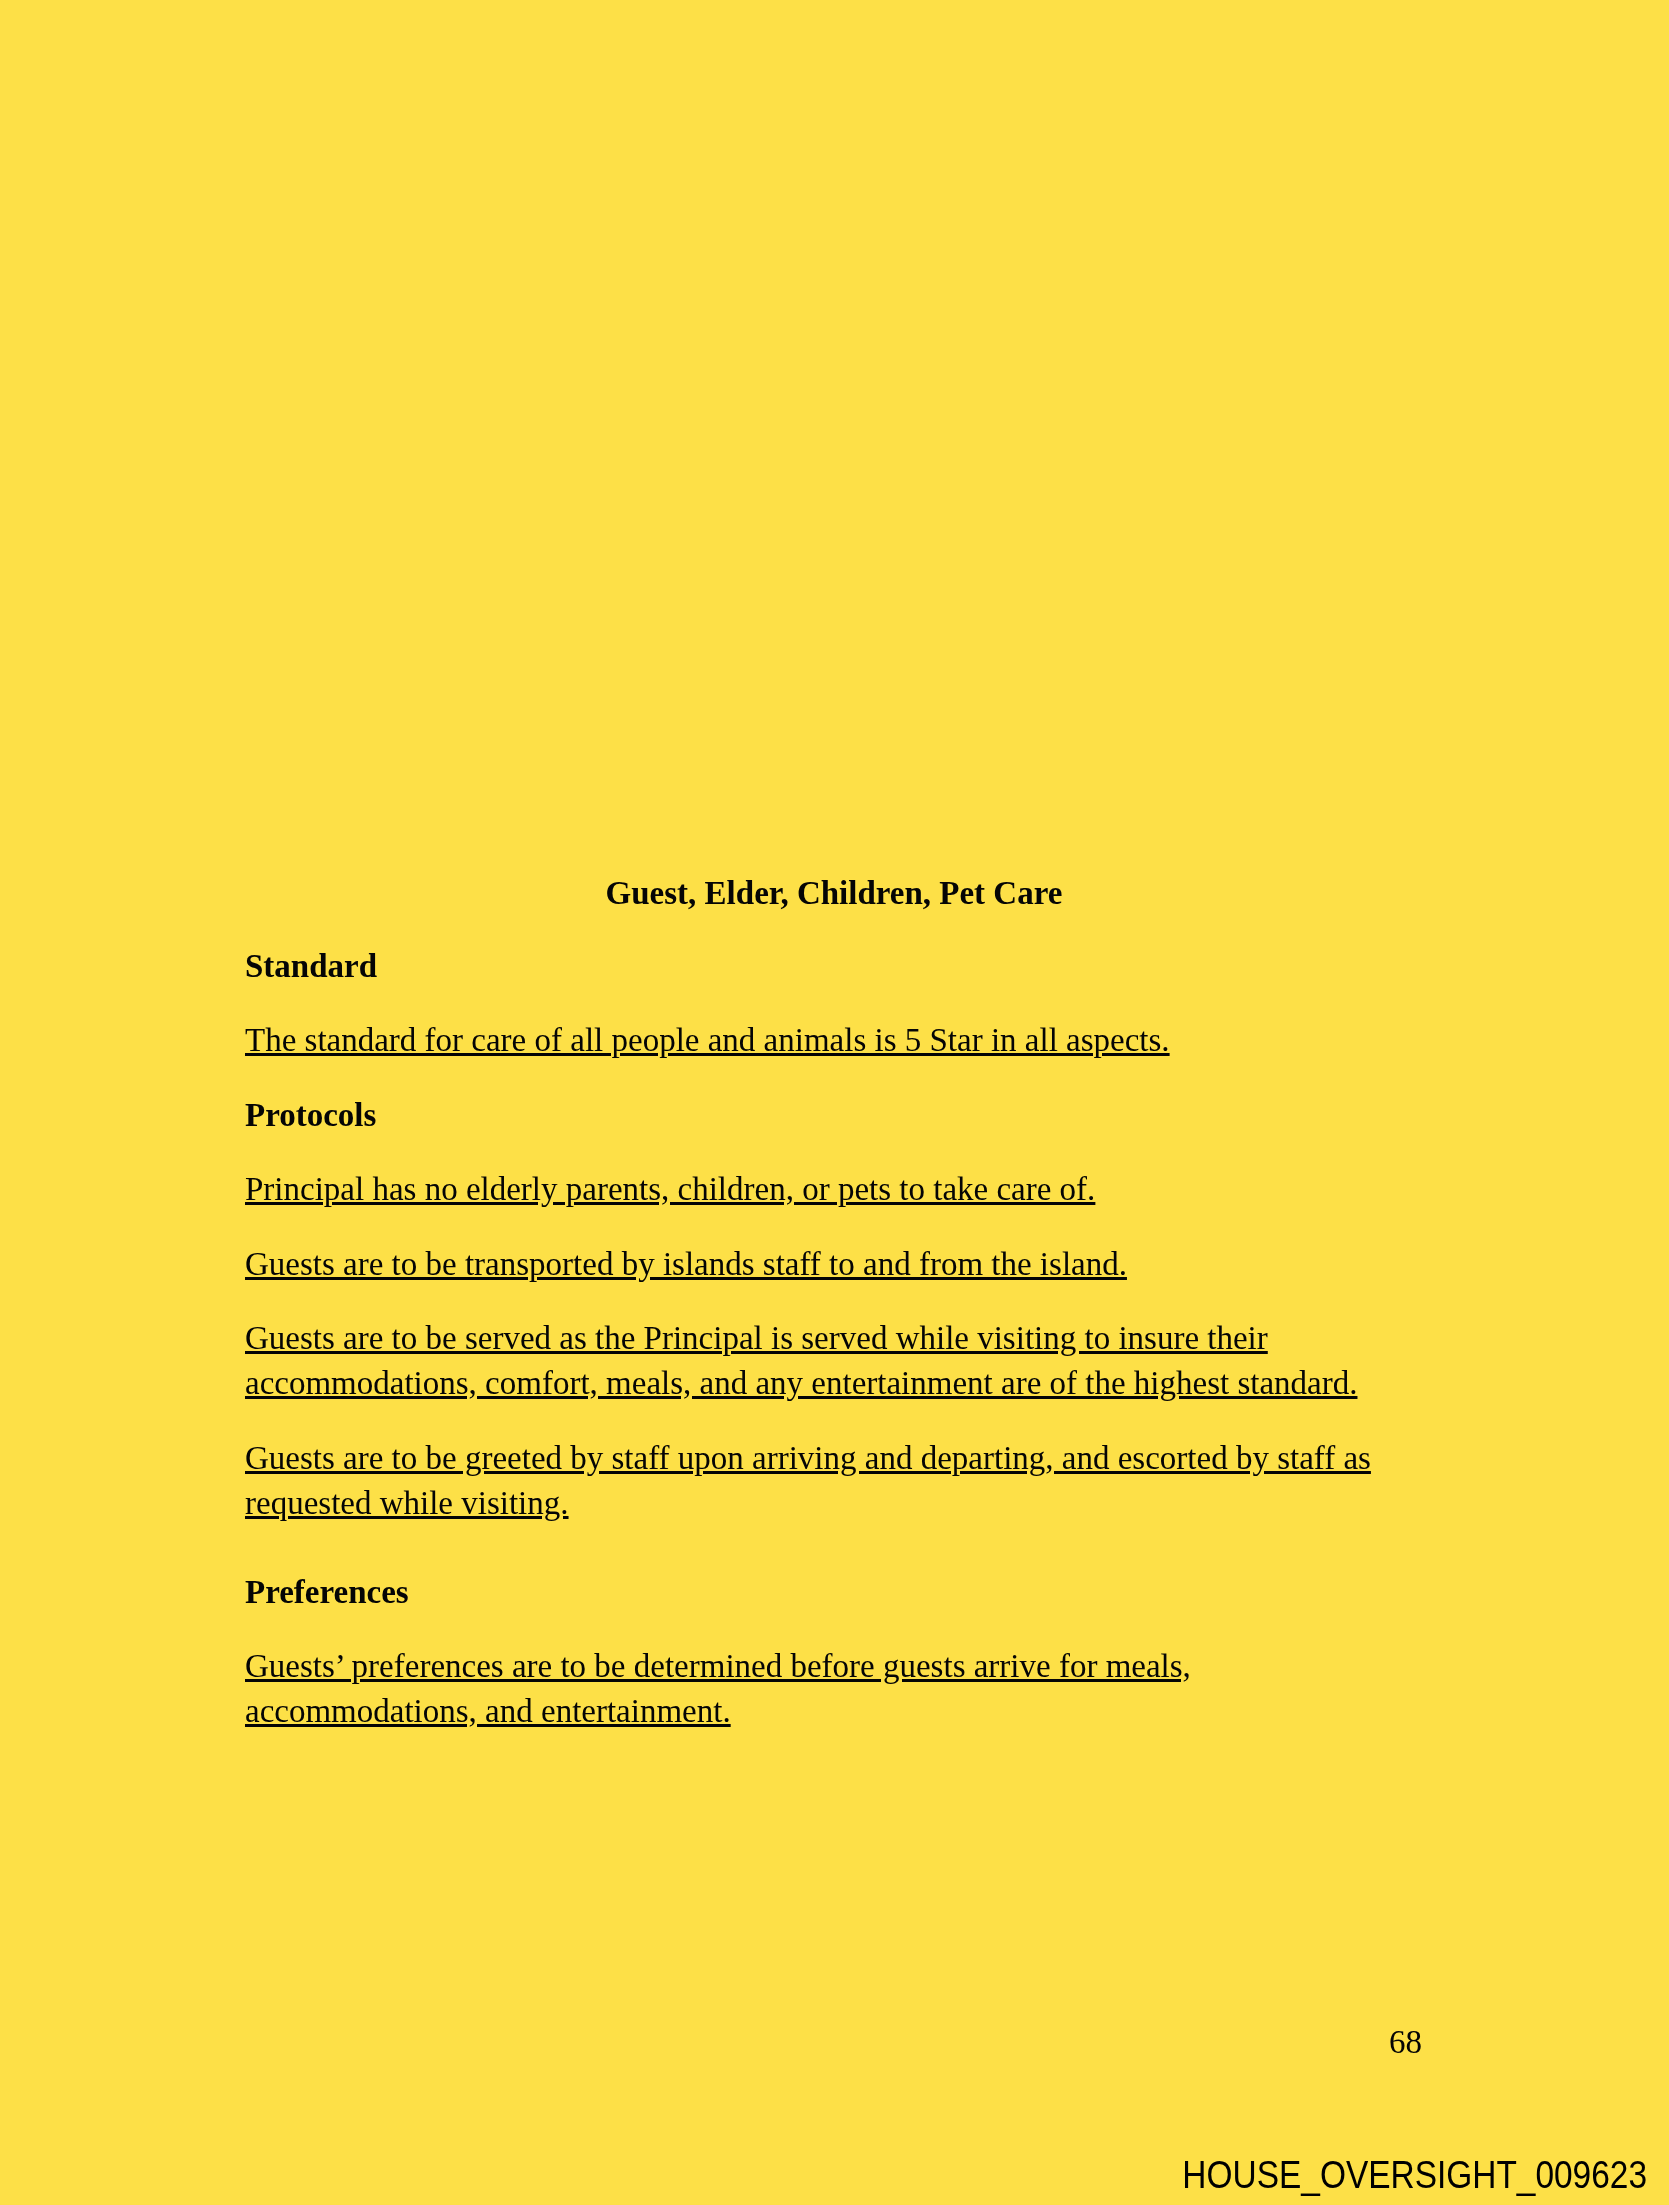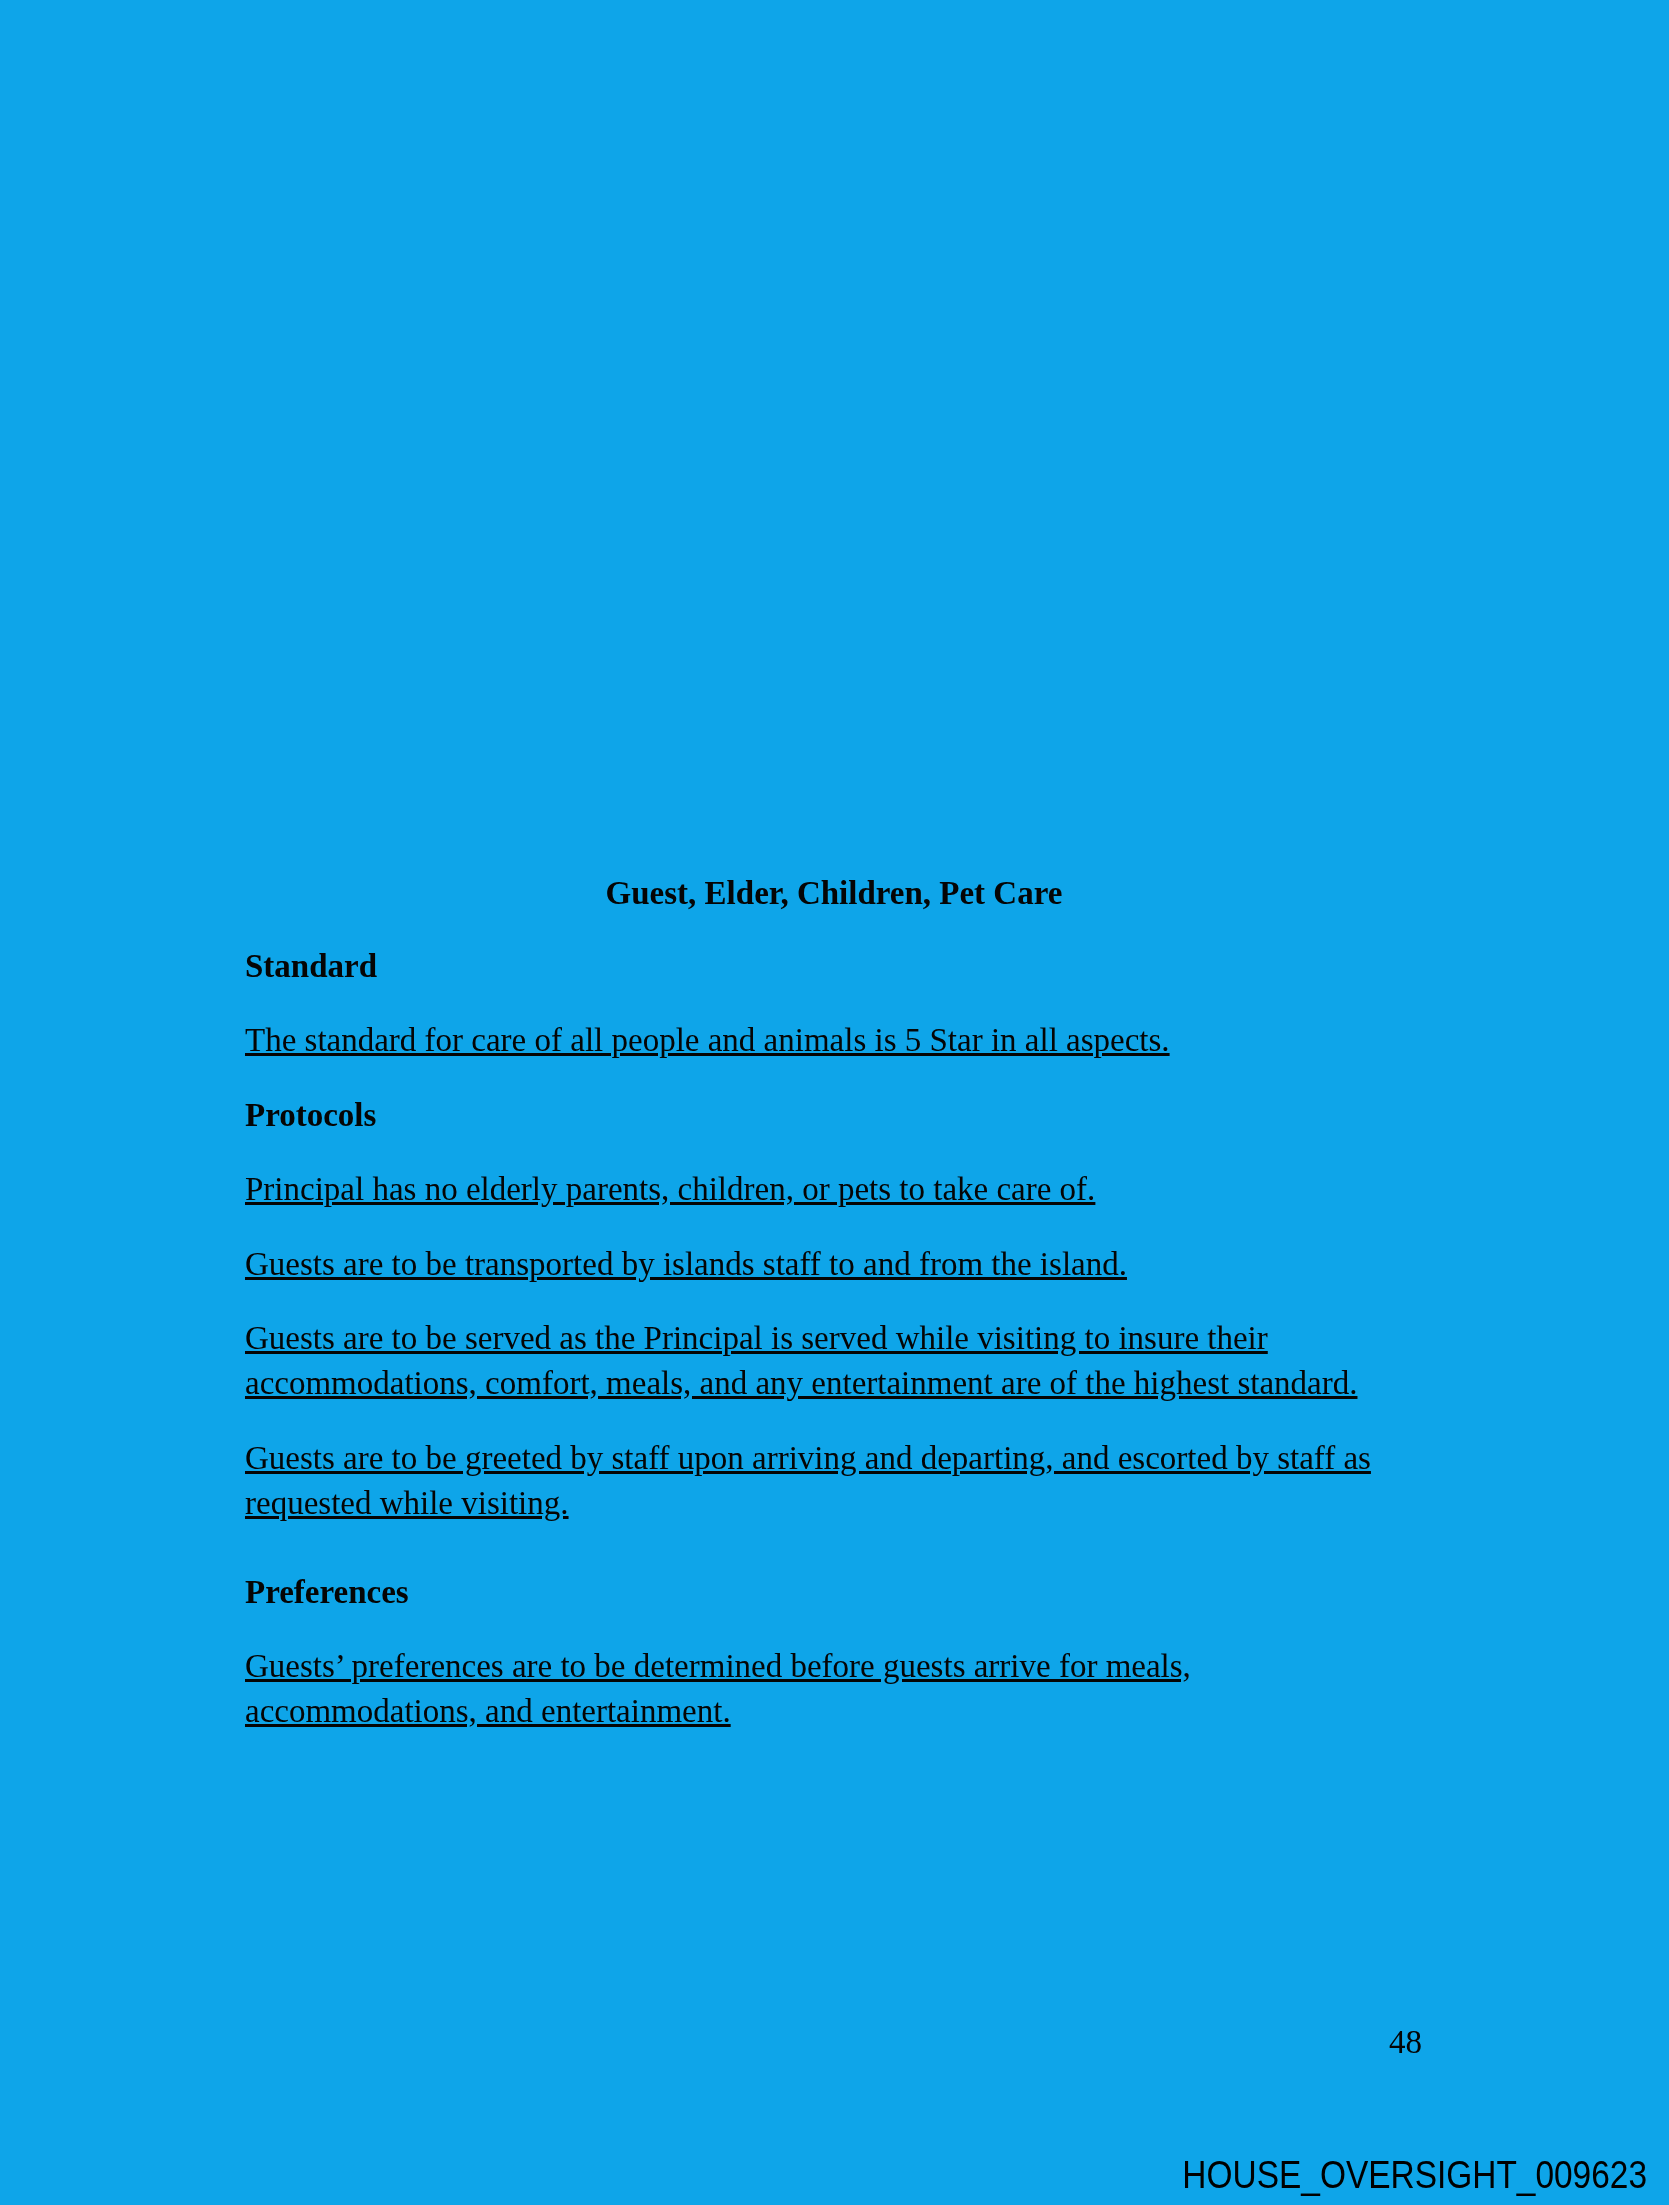--- a/index.html
+++ b/index.html
@@ -6,21 +6,21 @@
   body {
     width: 1669px;
     height: 2205px;
     background: #ffffff;
     position: relative;
     overflow: hidden;
   }
   .page {
     position: absolute;
     inset: 0;
-    background: #0ea5e9;
+    background: #fde047;
     color: #050505;
   }
   .content {
     position: absolute;
     left: 245px;
     top: 871px;
     width: 1178px;
     font-family: "Liberation Serif", serif;
     font-size: 33px;
     line-height: 45px;
@@ -92,18 +92,18 @@
     <p class="body-para">Guests are to be greeted by staff upon arriving and departing, and escorted by staff as
 requested while visiting.</p>
 
     <div class="heading extra-space">Preferences</div>
 
     <p class="body-para">Guests’ preferences are to be determined before guests arrive for meals,
 accommodations, and entertainment.</p>
 
   </div>
 
-  <div class="page-number">48</div>
+  <div class="page-number">68</div>
 
   <div class="bates-stamp">HOUSE_OVERSIGHT_009623</div>
 
 </div>
 
 
 </body></html>

